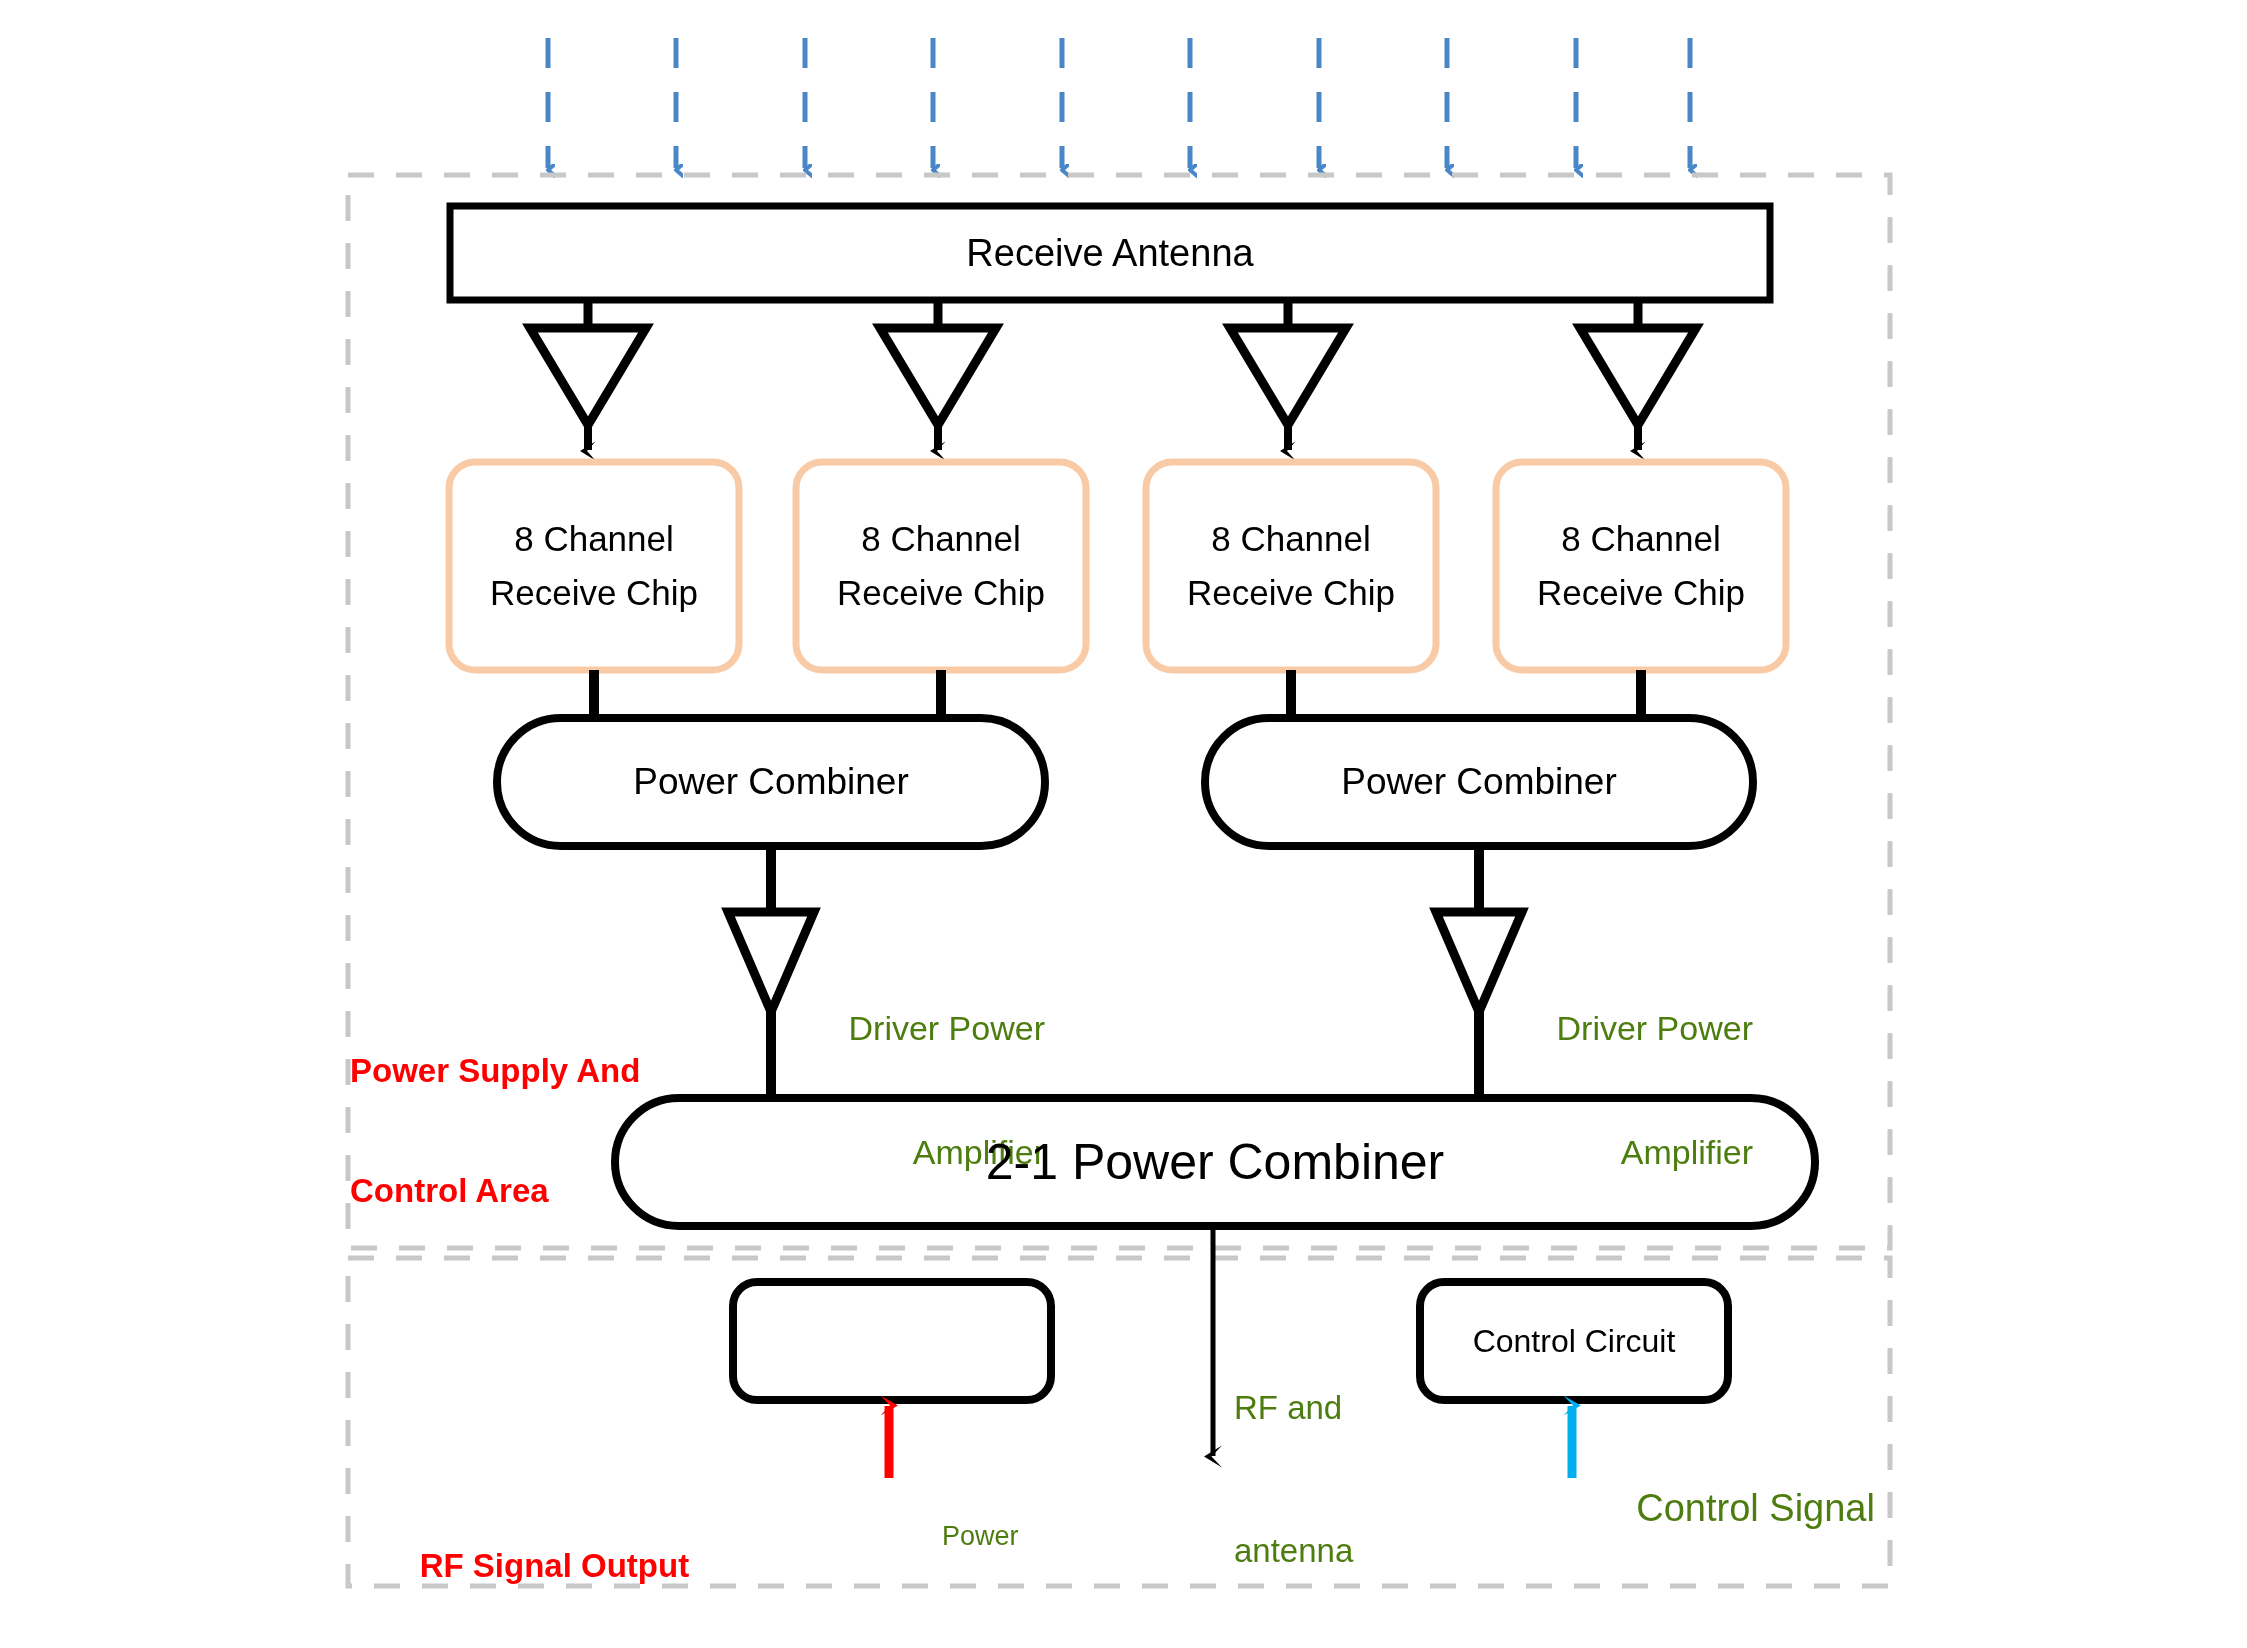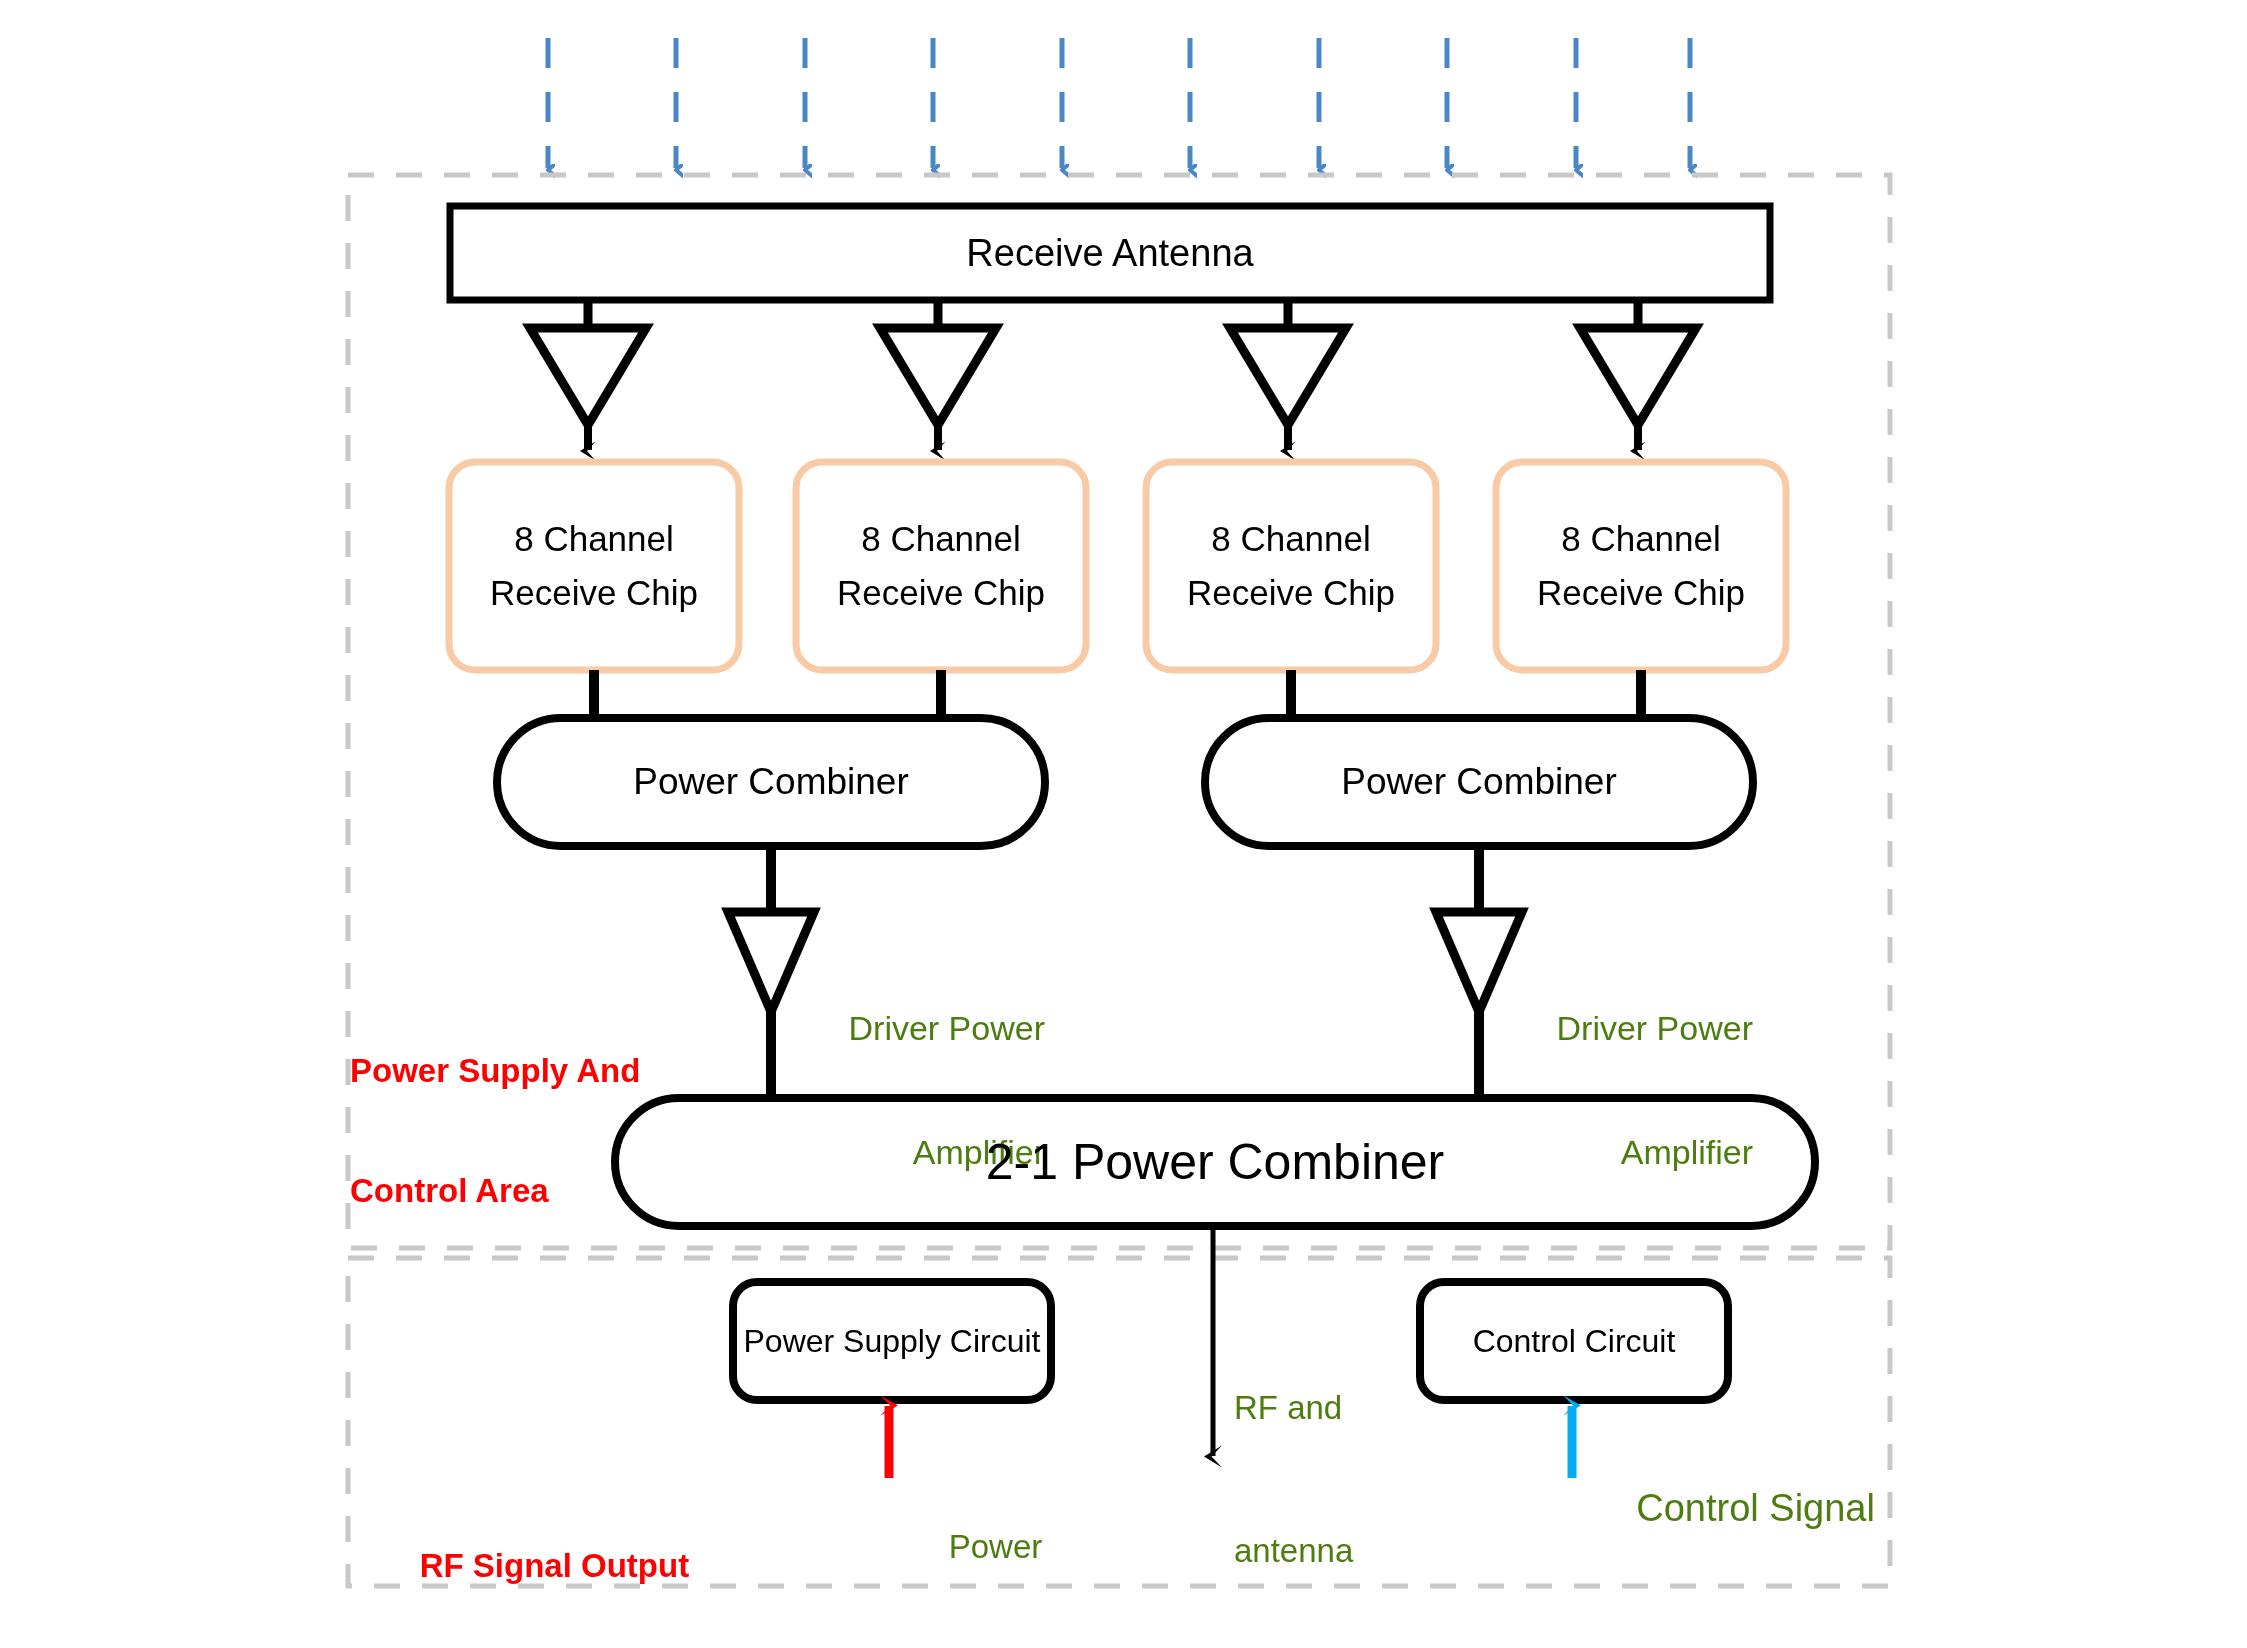--- a/index.html
+++ b/index.html
@@ -207,29 +207,26 @@
   <div class="lbl lft red-note" style="left:383px; top:1506px; width:340px; font-size:33px;">
     <span>RF Signal Output</span>
   </div>
 
   <div class="lbl lft" style="left:1234px; top:1288px; width:200px; font-size:33px; line-height:1.45;">
     <div>RF and</div>
     <div>antenna</div>
     
   </div>
 
-  <div class="box-label" style="left:733px; top:1282px; width:318px; height:118px; font-size:32px;">
-    <span>Power Supply Circuit</span>
-  </div>
 
   <div class="box-label" style="left:1420px; top:1282px; width:308px; height:118px; font-size:32px;">
     <span>Control Circuit</span>
   </div>
 
-  <div class="lbl lft" style="left:912px; top:1487px; width:220px; font-size:33px;">
+  <div class="lbl lft" style="left:912px; top:1487px; width:220px; font-size:27px;">
     <span>Power</span>
   </div>
 
   <div class="lbl lft" style="left:1594px; top:1439px; width:300px; font-size:38px;">
     <span>Control Signal</span>
   </div>
 
 </div>
 
 </body></html>

